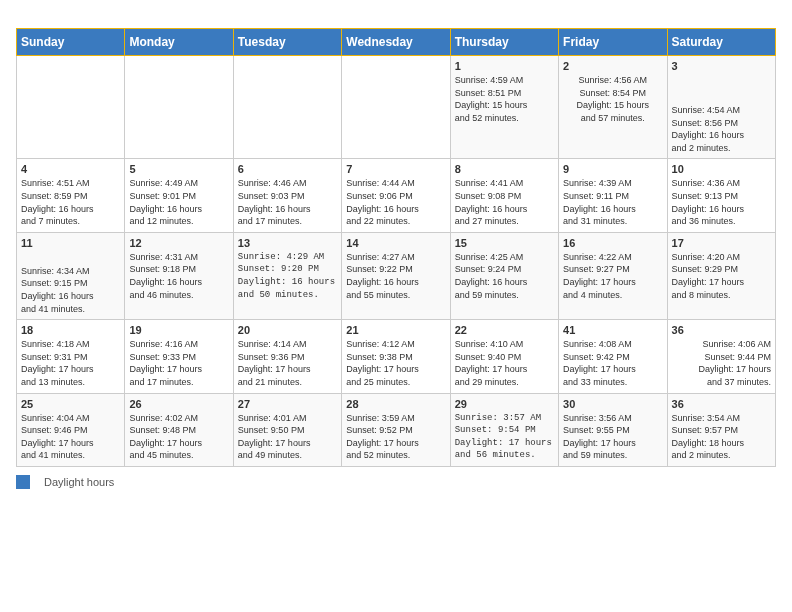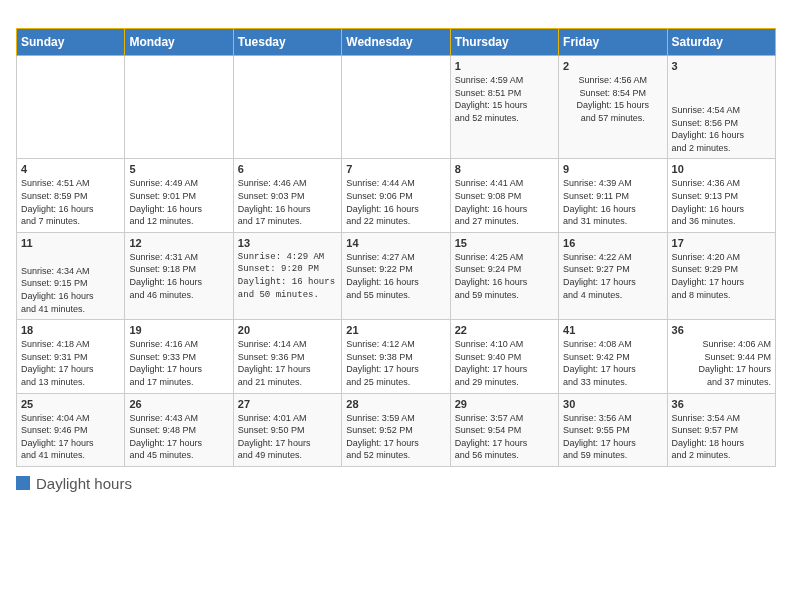--- a/index.html
+++ b/index.html
@@ -84,23 +84,23 @@
       font-size: 9px;
       line-height: 1.4;
       color: #333;
     }
     .empty-cell {
       background: #fff !important;
     }
     .legend-area {
       display: flex;
       align-items: center;
-      gap: 6px;
+      gap: 14px;
       margin-top: 8px;
-      font-size: 15px;
+      font-size: 11px;
       color: #555;
     }
     .legend-box {
       width: 14px;
       height: 14px;
       background: #3a7abf;
       display: inline-block;
     }
   </style>
 </head>
@@ -307,42 +307,42 @@
       <tr>
         <td>
           <span class="day-number">25</span>
           <div class="day-info" style="white-space: pre-line;">Sunrise: 4:04 AM
 Sunset: 9:46 PM
 Daylight: 17 hours
 and 41 minutes.</div>
         </td>
         <td>
           <span class="day-number">26</span>
-          <div class="day-info" style="white-space: pre-line;">Sunrise: 4:43 AM
+          <div class="day-info" style="white-space: pre-line;">Sunrise: 4:02 AM
 Sunset: 9:48 PM
 Daylight: 17 hours
 and 45 minutes.</div>
         </td>
         <td>
           <span class="day-number">27</span>
           <div class="day-info" style="white-space: pre-line;">Sunrise: 4:01 AM
 Sunset: 9:50 PM
 Daylight: 17 hours
 and 49 minutes.</div>
         </td>
         <td>
           <span class="day-number">28</span>
           <div class="day-info" style="white-space: pre-line;">Sunrise: 3:59 AM
 Sunset: 9:52 PM
 Daylight: 17 hours
 and 52 minutes.</div>
         </td>
         <td>
           <span class="day-number">29</span>
-          <div class="day-info" style="white-space: pre-line;">Sunrise: 3:57 AM
+          <div class="day-info" style="white-space: pre-line; font-family: Liberation Mono, monospace;">Sunrise: 3:57 AM
 Sunset: 9:54 PM
 Daylight: 17 hours
 and 56 minutes.</div>
         </td>
         <td>
           <span class="day-number">30</span>
           <div class="day-info" style="white-space: pre-line;">Sunrise: 3:56 AM
 Sunset: 9:55 PM
 Daylight: 17 hours
 and 59 minutes.</div>

